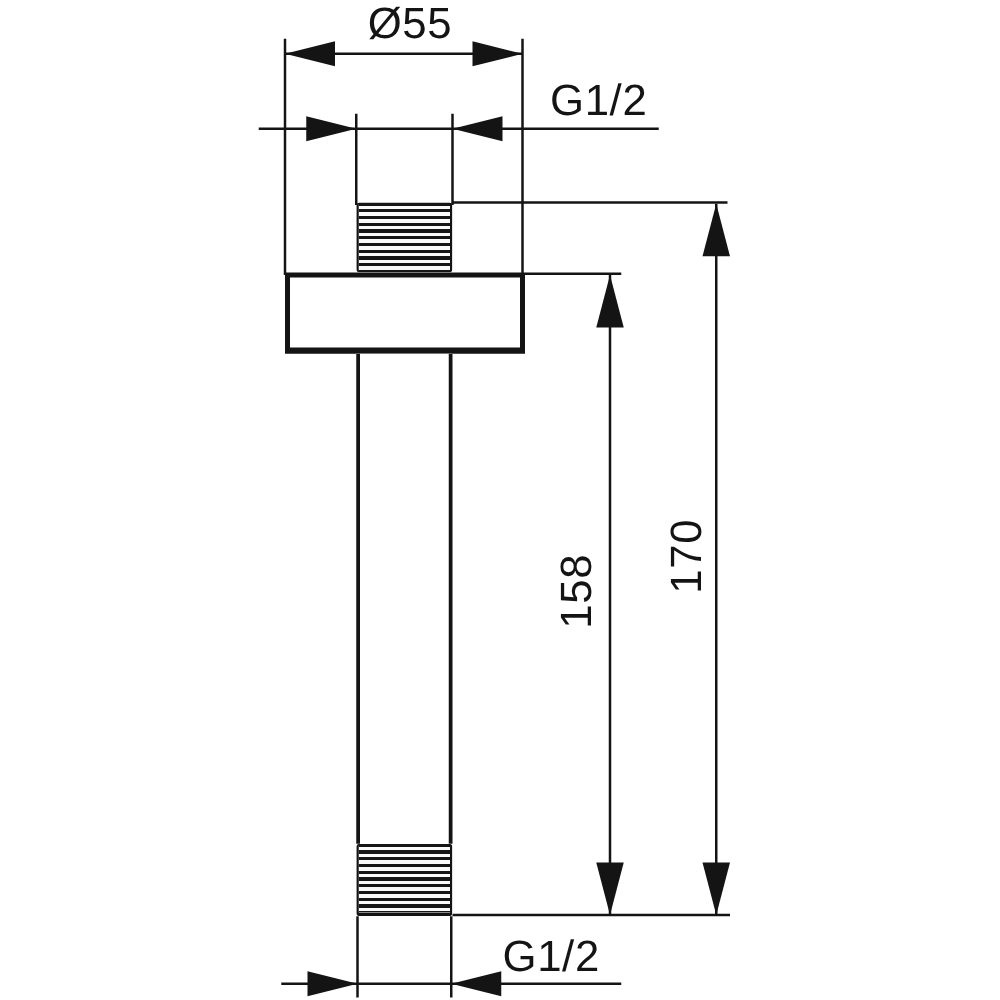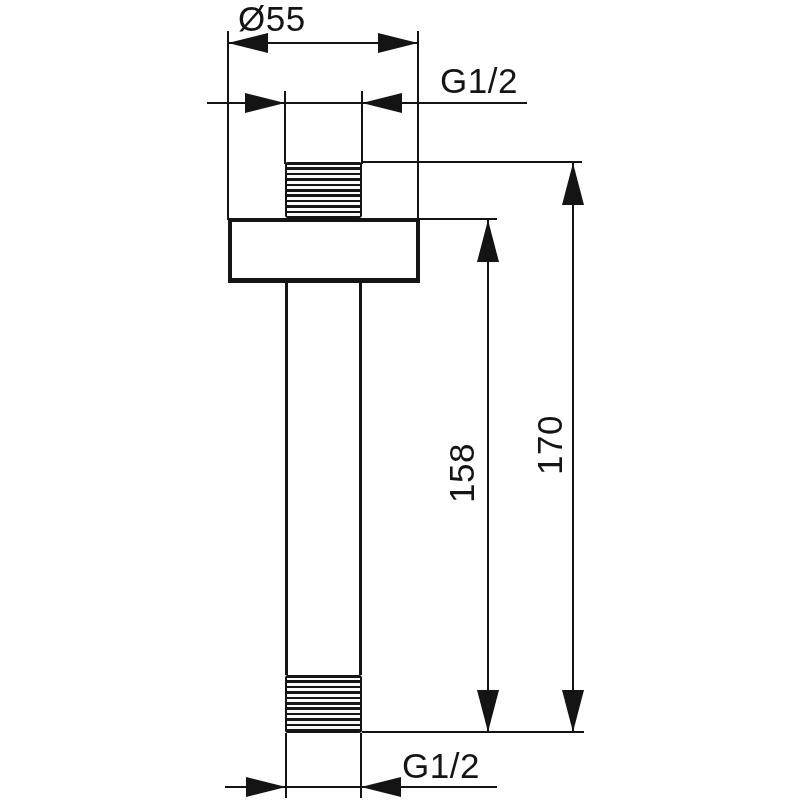--- a/index.html
+++ b/index.html
@@ -55,21 +55,21 @@
   #dims polygon { fill: #141414; stroke: none; }
   
   .dim-label {
     position: absolute;
     font-size: 35px;
     line-height: 36px;
     color: #141414;
     white-space: nowrap;
     letter-spacing: 0.5px;
   }
-  #label-diameter { left: 238px; top: 1px; width: 144px; text-align: left; }
+  #label-diameter { left: 256px; top: 1px; width: 144px; text-align: center; }
   #label-thread-top { left: 440px; top: 63px; }
   #label-thread-bottom { left: 402px; top: 748px; }
   .dim-label.vertical {
     width: 70px; height: 40px;
     display: flex; align-items: center; justify-content: center;
     transform: rotate(-90deg);
   }
   #label-158 { left: 427px; top: 453px; }
   #label-170 { left: 515px; top: 425px; }
 </style>

